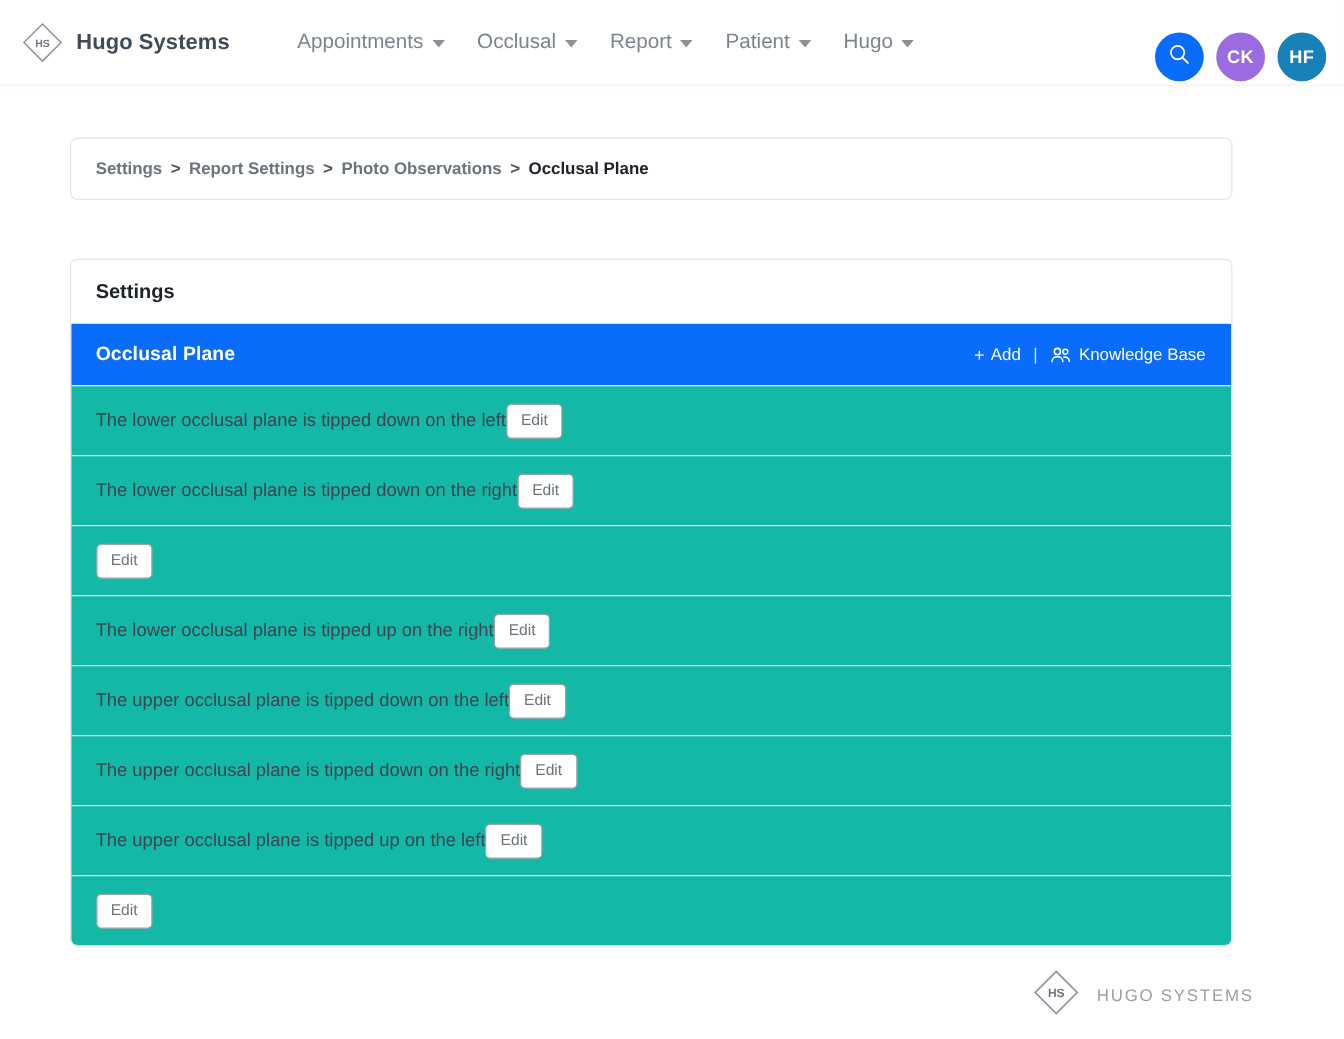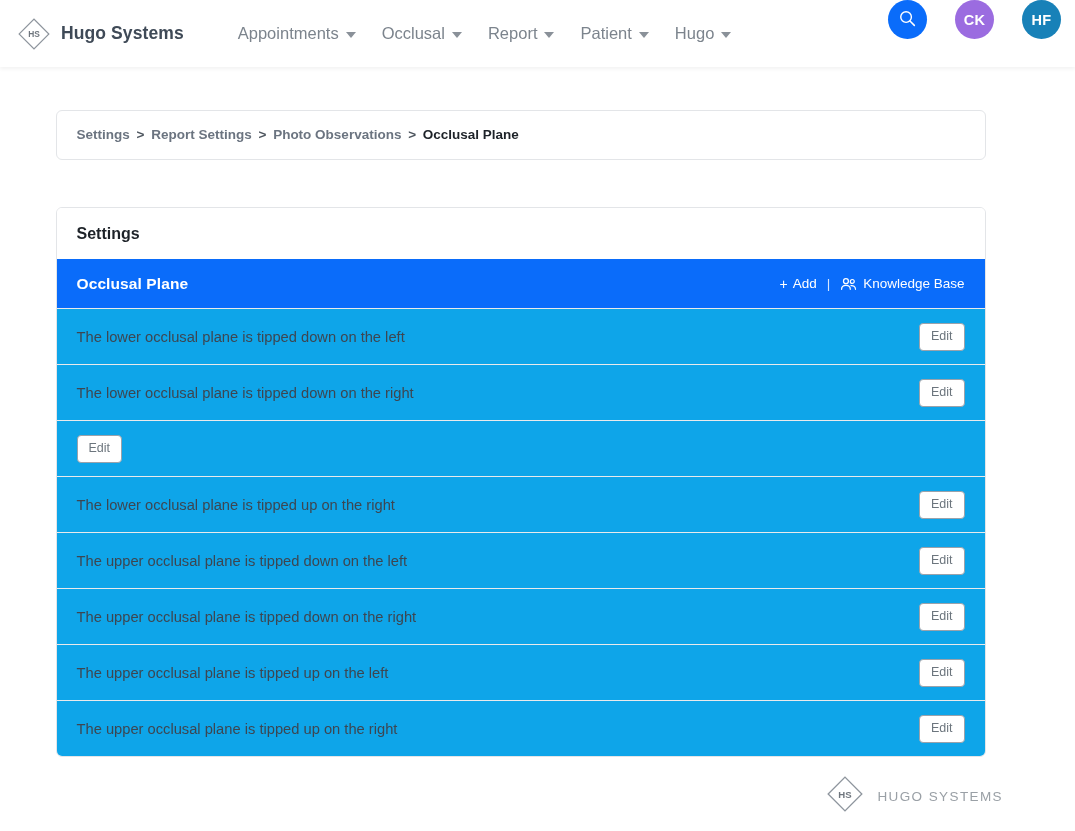--- a/index.html
+++ b/index.html
@@ -32,22 +32,22 @@
     display: flex; align-items: center; gap: 7px;
     font-size: 16.5px; color: #7c848d; margin-right: 26px;
     cursor: pointer; white-space: nowrap;
   }
   .caret {
     width: 0; height: 0; border-left: 5px solid transparent;
     border-right: 5px solid transparent; border-top: 6px solid #8a9199;
     display: inline-block; margin-top: 2px;
   }
   .nav-right {
-    position: absolute; right: 14px; top: 0; height: 67px;
-    display: flex; gap: 28px;
+    position: absolute; right: 14px; top: 12px; height: 67px;
+    display: flex; align-items: center; gap: 10px;
   }
   .circle-btn {
     width: 39px; height: 39px; border-radius: 50%;
     display: flex; align-items: center; justify-content: center;
     color: #fff; font-size: 14.5px; font-weight: 700; letter-spacing: .4px;
     cursor: pointer; flex: 0 0 auto;
   }
 
   
   .content { position: absolute; top: 67px; left: 0; width: 1041px; }
@@ -78,23 +78,23 @@
   }
   .section-title { font-size: 15.5px; font-weight: 700; letter-spacing: .1px; }
   .section-actions { display: flex; align-items: center; font-size: 13.5px; color:#fff; }
   .action-add { display: flex; align-items: center; gap: 5px; cursor: pointer; }
   .plus { font-size: 14px; line-height: 1; }
   .divider-pipe { margin: 0 10px; color: #d6e6ff; }
   .action-kb { display: flex; align-items: flex-end; gap: 6px; cursor: pointer; }
   .kb-icon { display: flex; align-items: center; }
 
   .obs-row {
-    display: flex; align-items: center; justify-content: space-between;
+    display: flex; align-items: center; 
     padding: 0 20px; height: 56px;
-    border-top: 1px solid #e9eaec; background: #0ea5e9;
+    border-top: 1px solid #e9eaec; background: #14b8a6;
   }
   .obs-row:first-of-type { border-top: none; }
   .obs-text { font-size: 14.7px; color: #3d4651; }
   .edit-btn {
     font-family: "Liberation Sans", sans-serif;
     font-size: 12.5px; color: #6c757d;
     background: #fff; border: 1px solid #9aa2ab; border-radius: 4px;
     padding: 6px 11px; cursor: pointer; line-height: 1.1;
   }
 
@@ -226,21 +226,20 @@
       </div>
       <div class="obs-row">
         <span class="obs-text">The upper occlusal plane is tipped down on the right</span>
         <button class="edit-btn">Edit</button>
       </div>
       <div class="obs-row">
         <span class="obs-text">The upper occlusal plane is tipped up on the left</span>
         <button class="edit-btn">Edit</button>
       </div>
       <div class="obs-row">
-        <span class="obs-text">The upper occlusal plane is tipped up on the right</span>
         <button class="edit-btn">Edit</button>
       </div>
 
     </div>
   </div>
 
   <div class="footer">
     <span>
       <svg width="42" height="42" viewBox="0 0 42 42">
         <rect x="21" y="4.2" width="23.8" height="23.8" transform="rotate(45 21 4.2)" fill="none" stroke="#8d949c" stroke-width="1.3"></rect>

